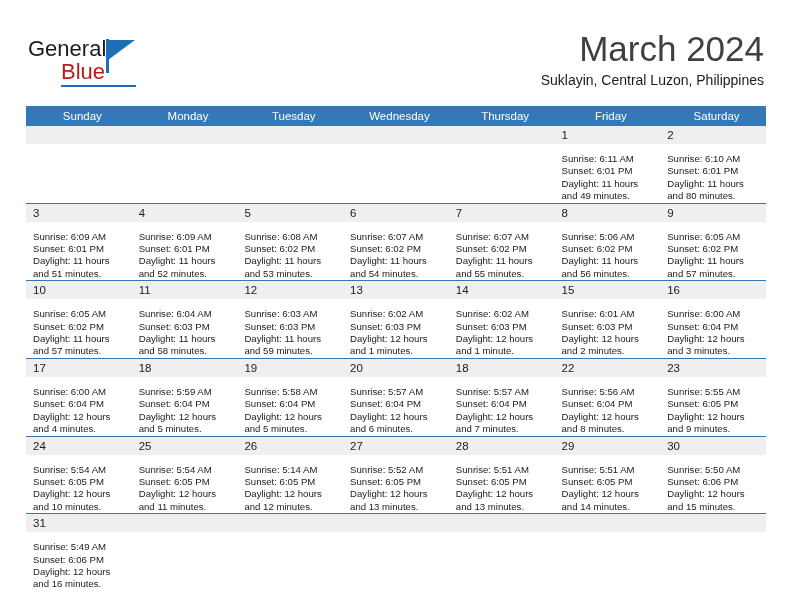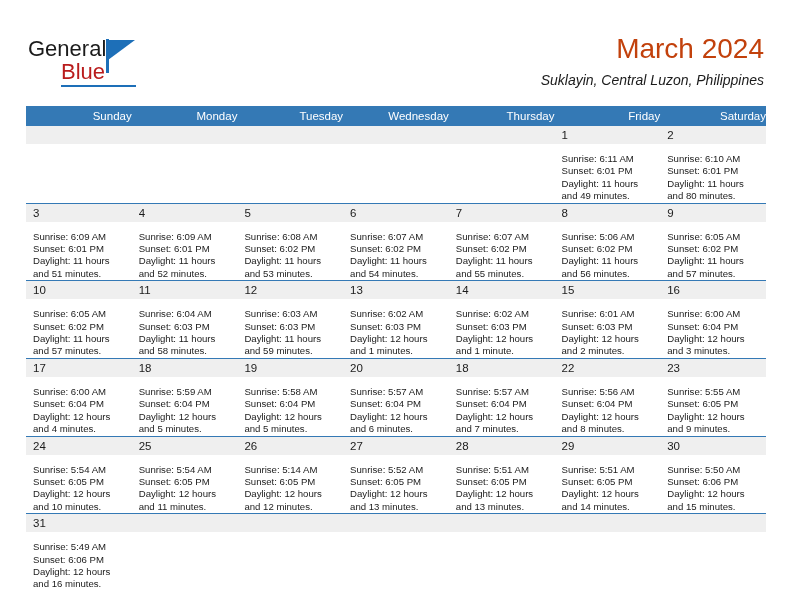--- a/index.html
+++ b/index.html
@@ -80,49 +80,48 @@
     background: #1d6fb8;
   }
 
   .title-block {
     position: absolute;
     right: 28px;
     top: 34px;
     text-align: right;
   }
   .month-title {
-    font-size: 28px;
-    color: #c2410c;
+    font-size: 35px;
+    color: #404040;
     line-height: 30px;
     white-space: nowrap;
   }
   .location {
     margin-top: 8px;
     font-size: 14px;
     color: #1b1b1b;
     line-height: 17px;
     white-space: nowrap;
-    font-style: italic;
   }
 
   
   .calendar {
     position: absolute;
     left: 26px;
     top: 106px;
     width: 740px;
     border-collapse: collapse;
     table-layout: fixed;
   }
   .calendar th {
     background: #3479b5;
     color: #ffffff;
     font-size: 11.5px;
     font-weight: normal;
-    text-align: right;
+    text-align: center;
     padding: 4px 0 4px 7px;
     height: 10px;
     border: none;
   }
   .calendar td {
     vertical-align: top;
     padding: 0;
     border: none;
     border-top: 1px solid #3479b5;
     height: 68px;

